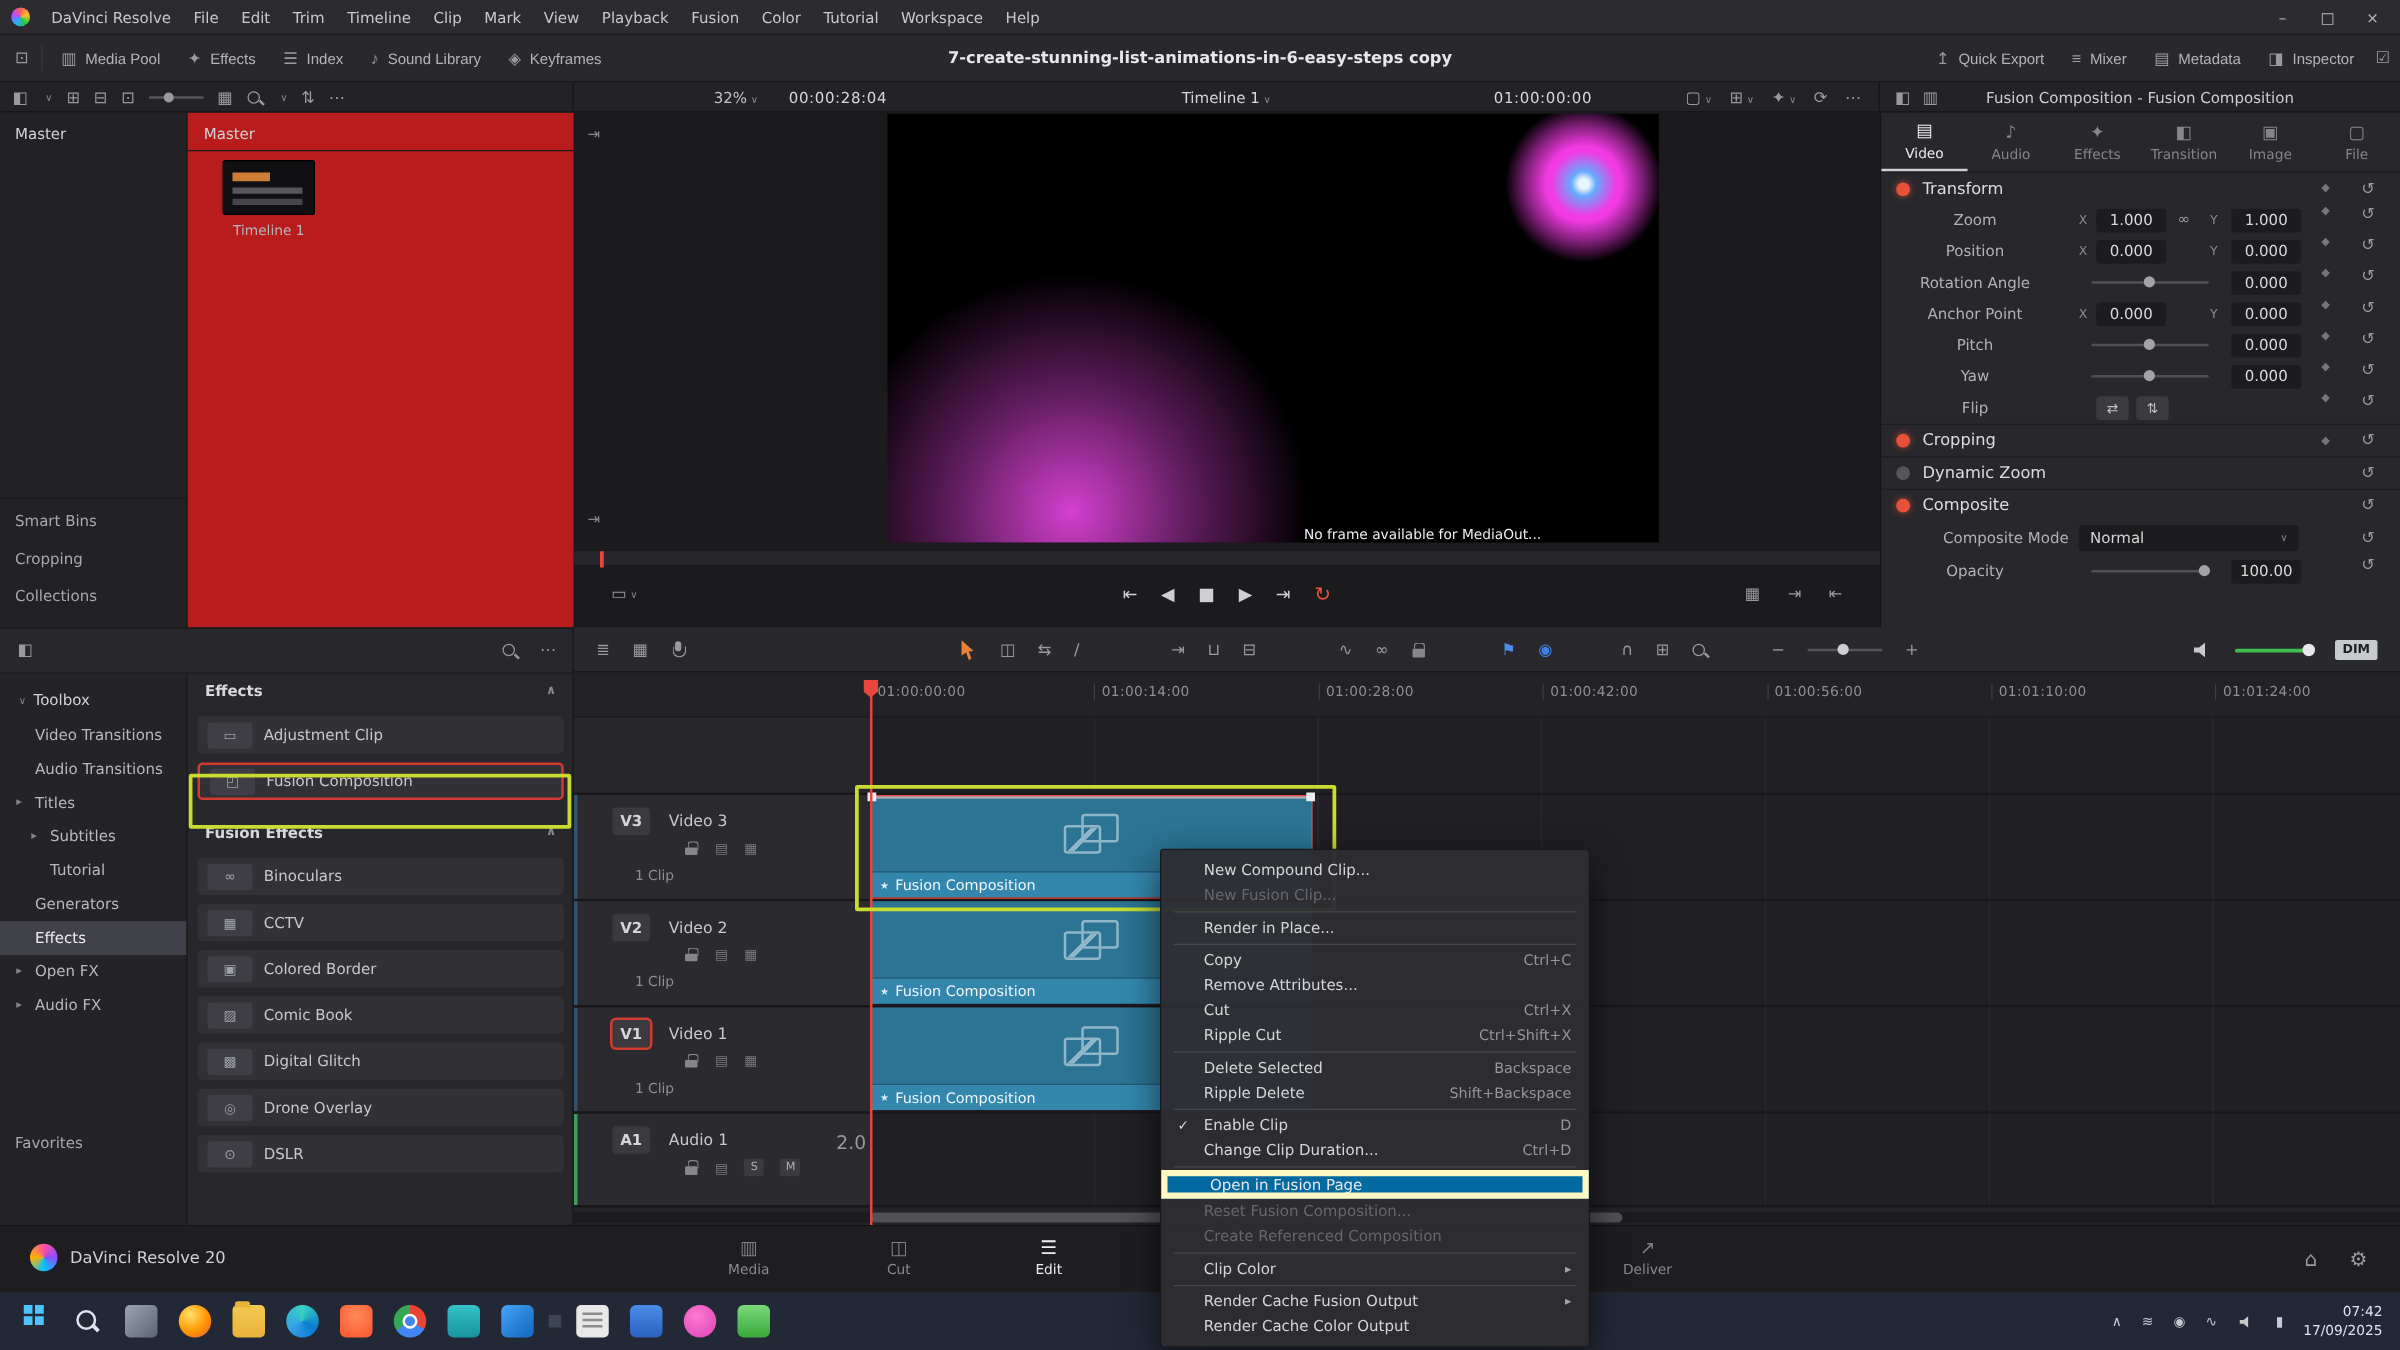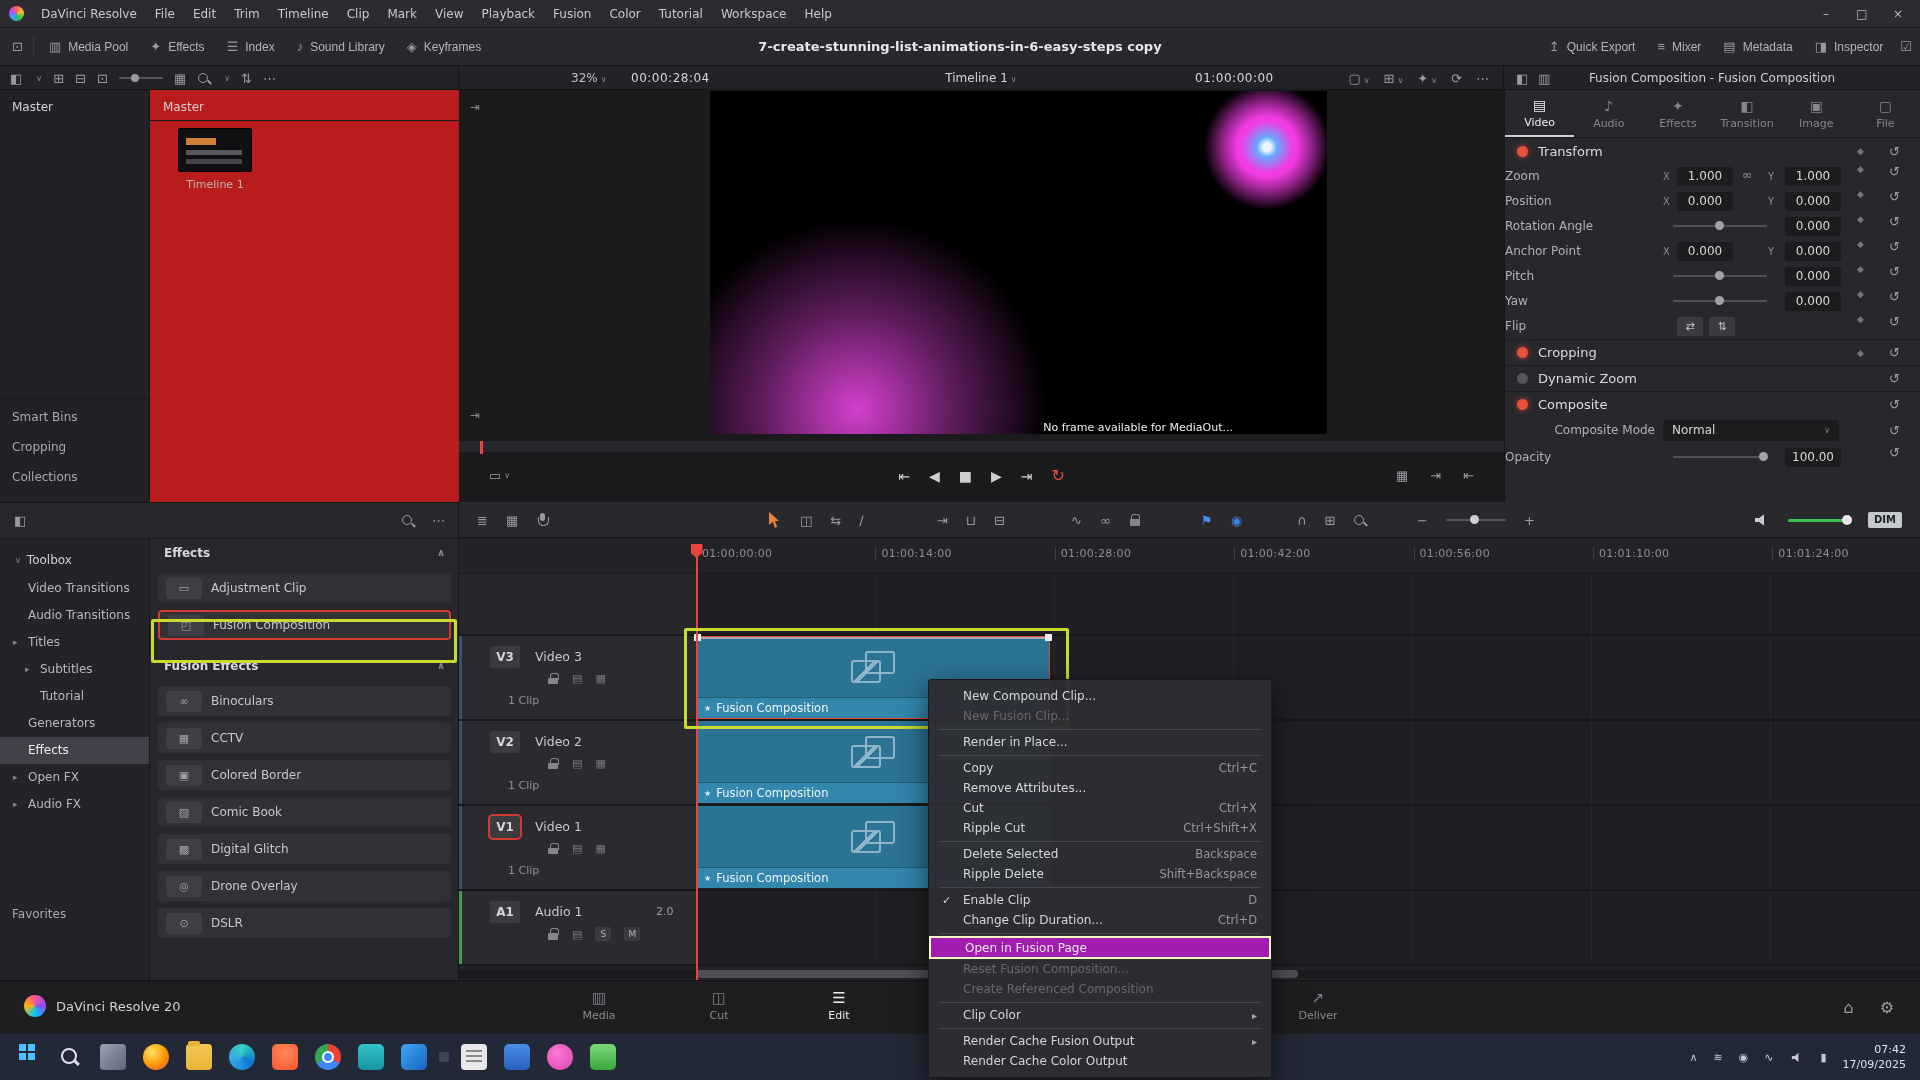--- a/index.html
+++ b/index.html
@@ -73,21 +73,21 @@
 .itab{flex:1;display:flex;flex-direction:column;align-items:center;justify-content:center;gap:3px;color:#85858a;font-size:11px}
 .itab .ticn{font-size:14px}
 .itab.active{color:#ececee;border-bottom:2px solid #cfcfd2}
 .isechead{position:relative;height:26px;display:flex;align-items:center;border-top:1px solid #1d1d20}
 .secdot{width:11px;height:11px;border-radius:50%;background:#e8503a;box-shadow:0 0 6px rgba(232,80,58,.7);margin:0 10px 0 12px;flex:none}
 .secdot.off{background:#55555a;box-shadow:none}
 .isechead .stitle{font-size:13px;color:#dcdcde}
 .ikey{position:absolute;left:352px;color:#77777b;font-size:9px}
 .ireset{position:absolute;left:384px;color:#9a9a9e;font-size:13px}
 .irow{position:relative;height:25px}
-.irow .ilabel{position:absolute;left:0;top:5px;width:150px;text-align:left;color:#b2b2b6}
+.irow .ilabel{position:absolute;left:0;top:5px;width:150px;text-align:center;color:#b2b2b6}
 .ax{position:absolute;top:7px;font-size:10px;color:#8a8a8e}
 .axx{left:158px}.axy{left:263px}
 .ifield{position:absolute;top:3px;width:56px;height:19px;line-height:19px;background:#1c1c1f;border-radius:3px;text-align:center;color:#d8d8da}
 .if1{left:172px}.if2{left:280px}
 .ilink{position:absolute;left:237px;top:4px;color:#9a9a9e;font-size:12px}
 .islider{position:absolute;left:168px;top:11px;width:94px;height:2px;background:#505055;border-radius:1px}
 .islider i{position:absolute;left:42px;top:-4px;width:9px;height:9px;border-radius:50%;background:#a2a2a7}
 .islider.full i{left:86px}
 .flipb{position:absolute;top:3px;width:26px;height:19px;background:#3a3a3f;border-radius:3px;text-align:center;line-height:19px;color:#c2c2c5;font-size:11px}
 .fb1{left:172px}.fb2{left:204px}
@@ -142,21 +142,21 @@
 .trow{display:flex;height:85px;border-bottom:2px solid #18181a}
 .trow.spacer{height:62px}
 .trow.audio{height:75px}
 .thead{position:relative;width:237px;flex:none;background:#2b2b2f}
 .trow.spacer .thead{background:#27272b}
 .trow.audio .thead{box-shadow:inset 3px 0 0 #3f9f5a}
 .trow.video .thead{box-shadow:inset 3px 0 0 #33536e}
 .tid{position:absolute;left:31px;top:10px;width:30px;height:22px;background:#3a3a3f;border-radius:3px;color:#d5d5d8;font-weight:bold;text-align:center;line-height:22px;font-size:12px}
 .tid.dest{box-shadow:0 0 0 2px #d23b2f}
 .tname{position:absolute;left:76px;top:13px;font-size:12.5px;color:#c9c9cb;white-space:nowrap}
-.tch{position:absolute;left:197px;top:14px;font-size:11px;color:#9a9a9e}
+.tch{position:absolute;left:210px;top:14px;font-size:15px;color:#9a9a9e}
 .ticons{position:absolute;left:88px;top:36px;display:flex;gap:13px;align-items:center}
 .ticon{color:#77777b;font-size:11px}
 .tsm{width:16px;height:14px;background:#3a3a3f;border-radius:2px;color:#b2b2b6;font-size:9px;text-align:center;line-height:14px}
 .tcount{position:absolute;left:49px;top:58px;font-size:11px;color:#8f8f93}
 .tlane{position:relative;flex:1;background:#202024;background-image:repeating-linear-gradient(to right,rgba(255,255,255,.04) 0 1px,transparent 1px 179px)}
 .clip{position:absolute;left:0;top:0;width:354px;height:83px}
 .clipbody{height:62px;background:#2b7494;border-bottom:1px solid #1f5a75;display:flex;align-items:center;justify-content:center}
 .clipstrip{height:20px;background:#3387ad;display:flex;align-items:center;gap:5px;padding-left:8px;color:#f0f6fa;font-size:11.5px;white-space:nowrap}
 .clipstar{font-size:8px;color:#d9ecf7}
 .clip.selected{outline:1.5px solid #e8453c;outline-offset:-1px}
@@ -216,21 +216,21 @@
 #clock{text-align:right;color:#dfe3ea;font-size:11px;line-height:15px}
 
 #ctxmenu{position:absolute;left:928px;top:679px;width:344px;background:rgba(45,45,50,.97);border:1px solid #19191b;border-radius:3px;box-shadow:0 10px 30px rgba(0,0,0,.6);padding:6px 0;z-index:60}
 .ctxrow{position:relative;height:20px;display:flex;align-items:center;padding:0 14px 0 34px;font-size:12px;color:#d6d6d8;white-space:nowrap}
 .ctxrow.sep{height:6px;padding:0}
 .ctxline{position:absolute;left:10px;right:10px;top:2.5px;height:1px;background:#47474c}
 .ctxcheck{position:absolute;left:13px;font-size:11px;color:#d6d6d8}
 .ctxshortcut{margin-left:auto;color:#95959a;font-size:11.5px}
 .ctxarrow{margin-left:auto;color:#a9a9ad;font-size:10px}
 .ctxrow.disabled{color:#67676c}
-.ctxrow.hlrow{height:23px;border:2px solid #fef9c3;background:#a21caf;color:#e9e9ea}
+.ctxrow.hlrow{height:23px;border:5px solid #fef9c3;background:#0369a1;color:#e9e9ea}
 
 .anno{position:absolute;border:3px solid #c9da30;border-radius:2px;z-index:40;pointer-events:none}
 #anno-fx{left:151px;top:619px;width:306px;height:44px}
 #anno-clip{left:684px;top:628px;width:385px;height:101px}
 </style>
 </head>
 <body>
 
 <div id="app">
 

